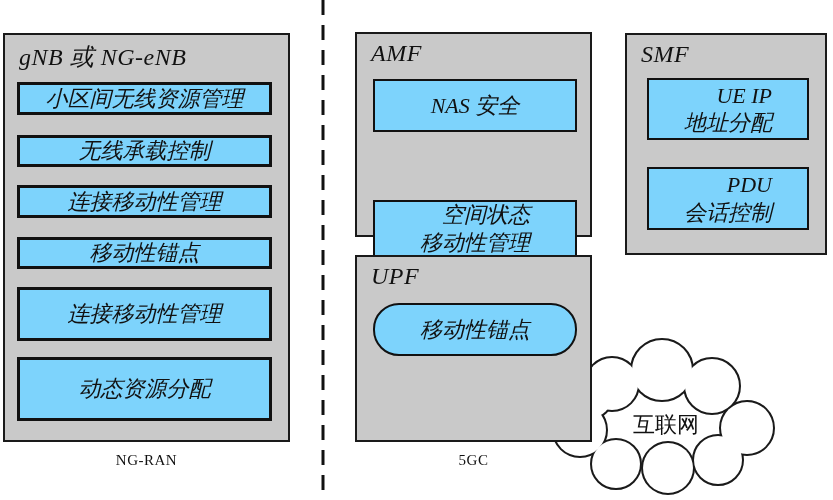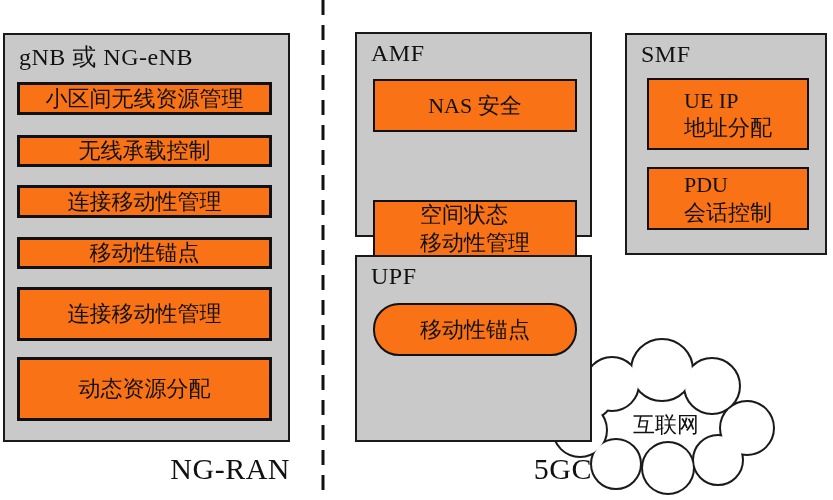--- a/index.html
+++ b/index.html
@@ -16,36 +16,37 @@
   .divider-svg {
     position: absolute;
     left: 320px; top: 0;
     width: 6px; height: 500px;
     z-index: 0;
   }
   .panel {
     position: absolute;
     background: #c9c9c9;
     border: 2px solid #1a1a1a;
+    font-style: italic;
   }
   .panel-title {
     position: absolute;
     left: 14px; top: 6px;
     font-size: 24px;
     letter-spacing: 0.5px;
     white-space: nowrap;
   }
   .func {
     position: absolute;
-    background: #f97316;
+    background: #7dd3fc;
     border: 2px solid #111111;
     display: flex;
     align-items: center;
     justify-content: center;
-    text-align: left;
+    text-align: right;
     font-size: 22px;
     line-height: 1.25;
     white-space: pre-line;
   }
   .ngran-panel { left: 3px; top: 33px; width: 287px; height: 409px; }
   .ngran-panel .func { left: 12px; width: 255px; border-width: 3px; }
   .ngran-f0 { top: 47px;  height: 33px; }
   .ngran-f1 { top: 100px; height: 32px; }
   .ngran-f2 { top: 150px; height: 33px; }
   .ngran-f3 { top: 202px; height: 32px; }
@@ -57,27 +58,27 @@
   .amf-f0 { top: 45px;  height: 53px; }
   .amf-f1 { top: 122px; height: 57px; margin-top: 44px; }
 
   .upf-panel { left: 355px; top: 255px; width: 237px; height: 187px; z-index: 2; }
   .upf-panel .func { left: 16px; width: 204px; }
   .upf-f0 { top: 46px;  height: 53px; border-radius: 26px; }
   .upf-f1 { top: 116px; height: 53px; }
 
   .smf-panel { left: 625px; top: 33px; width: 202px; height: 222px; }
   .smf-panel .func { left: 20px; width: 162px; }
-  .smf-f0 { top: 43px;  height: 72px; }
+  .smf-f0 { top: 43px;  height: 62px; }
   .smf-f1 { top: 132px; height: 63px; }
 
   .region-label {
     position: absolute;
-    font-size: 30px;
-    text-align: right;
+    font-size: 15px;
+    text-align: center;
     letter-spacing: 0.5px;
   }
   .ngran-label { left: 3px;   top: 452px; width: 287px; }
   .core-label  { left: 355px; top: 452px; width: 237px; }
 
   .cloud-svg {
     position: absolute;
     left: 550px; top: 336px;
     width: 232px; height: 162px;
     z-index: 1;

